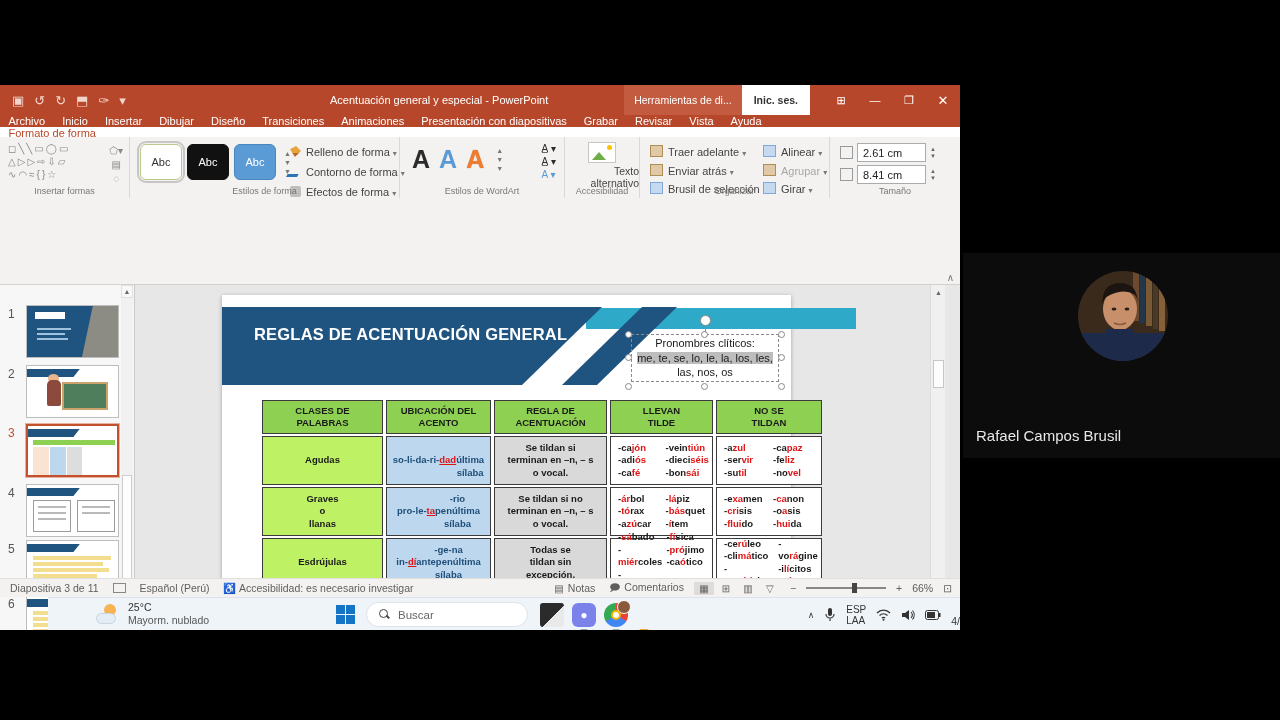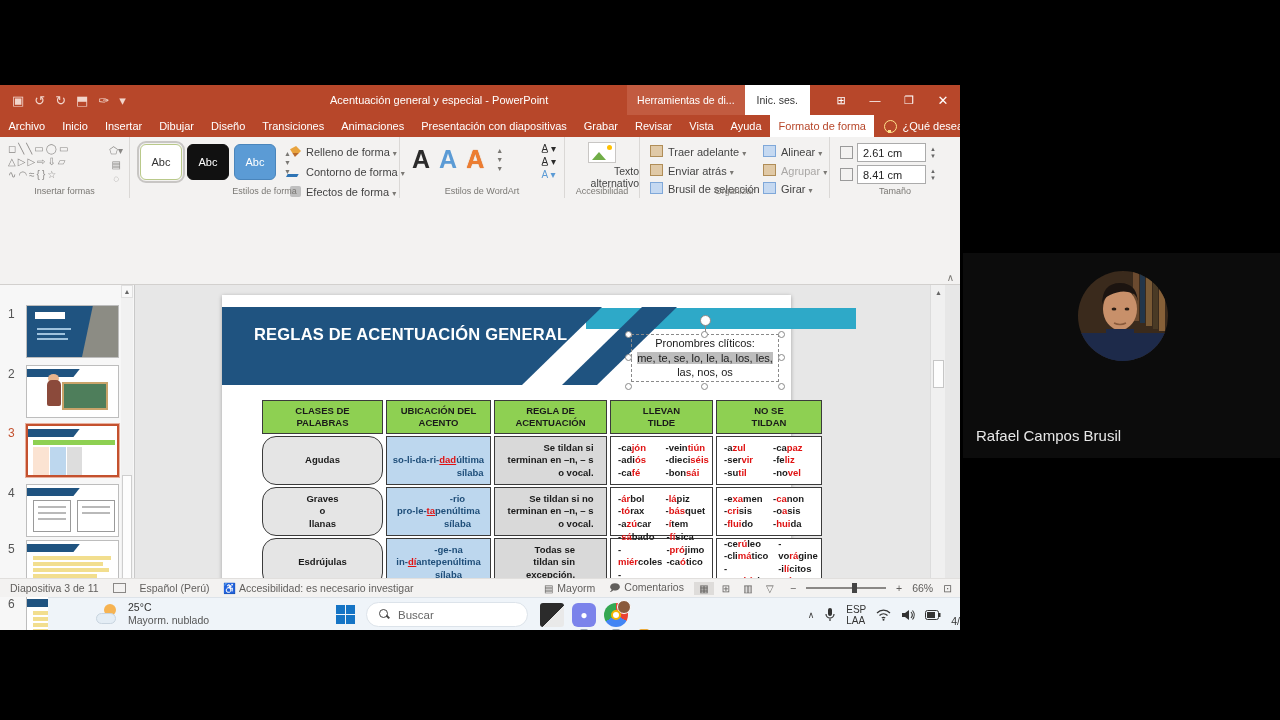--- a/index.html
+++ b/index.html
@@ -10,26 +10,26 @@
   
   #ppt{left:0;top:85px;width:960px;height:512px;background:#F3F2F1;}
 
   
   #titlebar{left:0;top:0;width:960px;height:30px;background:#B7472A;display:flex;align-items:center;color:#fff;}
   .qat{display:flex;align-items:center;gap:10px;padding-left:12px;font-size:13px;color:#F2D5CB;}
   .qat span{cursor:default;}
   #tb-title{position:absolute;left:330px;top:0;height:30px;display:flex;align-items:center;font-size:11px;color:#fff;}
   #tb-right{position:absolute;right:0;top:0;height:30px;display:flex;align-items:stretch;}
   .tools-btn{background:#C25B40;color:#fff;font-size:10.5px;display:flex;align-items:center;padding:0 10px;}
-  .signin-btn{background:#fff;color:#333;font-size:10.5px;display:flex;align-items:center;padding:8px 12px;margin-right:14px;}
+  .signin-btn{background:#fff;color:#333;font-size:10.5px;display:flex;align-items:center;padding:8px 12px;margin-right:14px;font-weight:bold;}
   .winbtn{width:34px;display:flex;align-items:center;justify-content:center;font-size:11px;color:#fff;}
   .winbtn.close{font-size:13px;}
 
   
-  #menubar{left:0;top:30px;width:960px;height:22px;background:#B7472A;display:flex;align-items:stretch;color:#fff;font-size:11px;}
+  #menubar{left:0;top:30px;width:960px;height:22px;background:#B7472A;display:flex;align-items:stretch;color:#fff;font-size:11px;flex-direction:column;}
   #menu-tabs{display:flex;align-items:stretch;}
   .tab{display:flex;align-items:center;padding:0 8.5px;white-space:nowrap;cursor:default;}
   .tab.active{background:#fff;color:#B7472A;}
   .tellme{display:flex;align-items:center;gap:5px;padding:0 10px;white-space:nowrap;}
   .bulb{width:11px;height:11px;border:1.5px solid #FFE28A;border-radius:50%;display:inline-block;position:relative;}
   .bulb:after{content:"";position:absolute;left:3px;top:9px;width:3px;height:3px;background:#FFE28A;}
   .cmt-icon{width:14px;height:10px;border:1.5px solid #fff;border-radius:2px;position:relative;margin:0 12px;}
   .cmt-icon:after{content:"";position:absolute;left:2px;bottom:-4px;border:3px solid transparent;border-top-color:#fff;}
   #menubar .spacer{flex:1;}
 
@@ -137,23 +137,23 @@
   .rot{position:absolute;left:50%;top:-14px;width:9px;height:9px;margin-left:-5px;border:1.5px solid #8a8a8a;border-radius:50%;background:#fff;}
   .rot-line{position:absolute;left:50%;top:-5px;height:10px;width:1px;background:#8a8a8a;}
 
   
   #acc-table{position:absolute;left:40px;top:105px;width:560px;
       display:grid;grid-template-columns:121px 105px 113px 103px 106px;
       grid-auto-rows:auto;column-gap:3px;row-gap:2px;}
   .tc{border:1px solid #3b3b3b;box-sizing:border-box;display:flex;align-items:center;justify-content:center;
       text-align:center;font-size:9.5px;line-height:12.5px;padding:2px 3px;}
   .tc.th{background:#8ED052;font-weight:bold;color:#1a1a1a;height:34px;white-space:pre-line;font-size:9.5px;}
-  .tc.c1{background:#e5e5e5;font-weight:bold;color:#1a1a1a;height:49px;white-space:pre-line;border-radius:14px;}
+  .tc.c1{background:#bef264;font-weight:bold;color:#1a1a1a;height:49px;white-space:pre-line;}
   .tc.c2{background:#BDD7EE;color:#1F4E79;font-weight:bold;height:49px;}
-  .tc.c3{background:#D9D9D9;font-weight:bold;color:#1a1a1a;height:49px;text-align:right;}
+  .tc.c3{background:#D9D9D9;font-weight:bold;color:#1a1a1a;height:49px;}
   .tc.c4,.tc.c5{background:#fff;font-weight:bold;color:#1a1a1a;height:49px;justify-content:flex-start;text-align:left;}
   .tc.c5.peach{background:#FBE3D2;justify-content:center;text-align:center;}
   .mwrap{display:flex;width:100%;}
   .mcol{flex:1;padding-left:4px;}
   .mcol.single{flex:none;width:100%;padding-left:10px;}
   .rd{color:#E01212;}
   .ul{text-decoration:underline;}
 
   
   #vscroll{position:absolute;right:0;top:0;width:15px;height:378px;background:#F0F0F0;border-left:1px solid #DCDCDC;box-sizing:border-box;}
@@ -550,21 +550,21 @@
   </div>
 
   <div id="statusbar" class="abs">
     <div class="sb-left">
       <span>Diapositiva 3 de 11</span>
       <span class="mono-ic"></span>
       <span>Español (Perú)</span>
       <span>♿ <span>Accesibilidad: es necesario investigar</span></span>
     </div>
     <div class="sb-right">
-      <span><span class="sb-ic">▤</span><span>Mayorm</span></span>
+      <span><span class="sb-ic">▤</span><span>Notas</span></span>
       <span><span class="sb-ic">🗩</span><span>Comentarios</span></span>
       <span class="viewbtns">
         <span class="on">▦</span>
         <span>⊞</span>
         <span>▥</span>
         <span>▽</span>
       </span>
       <span>−</span>
       <span class="zslider">
           <span class="zthumb"></span>

